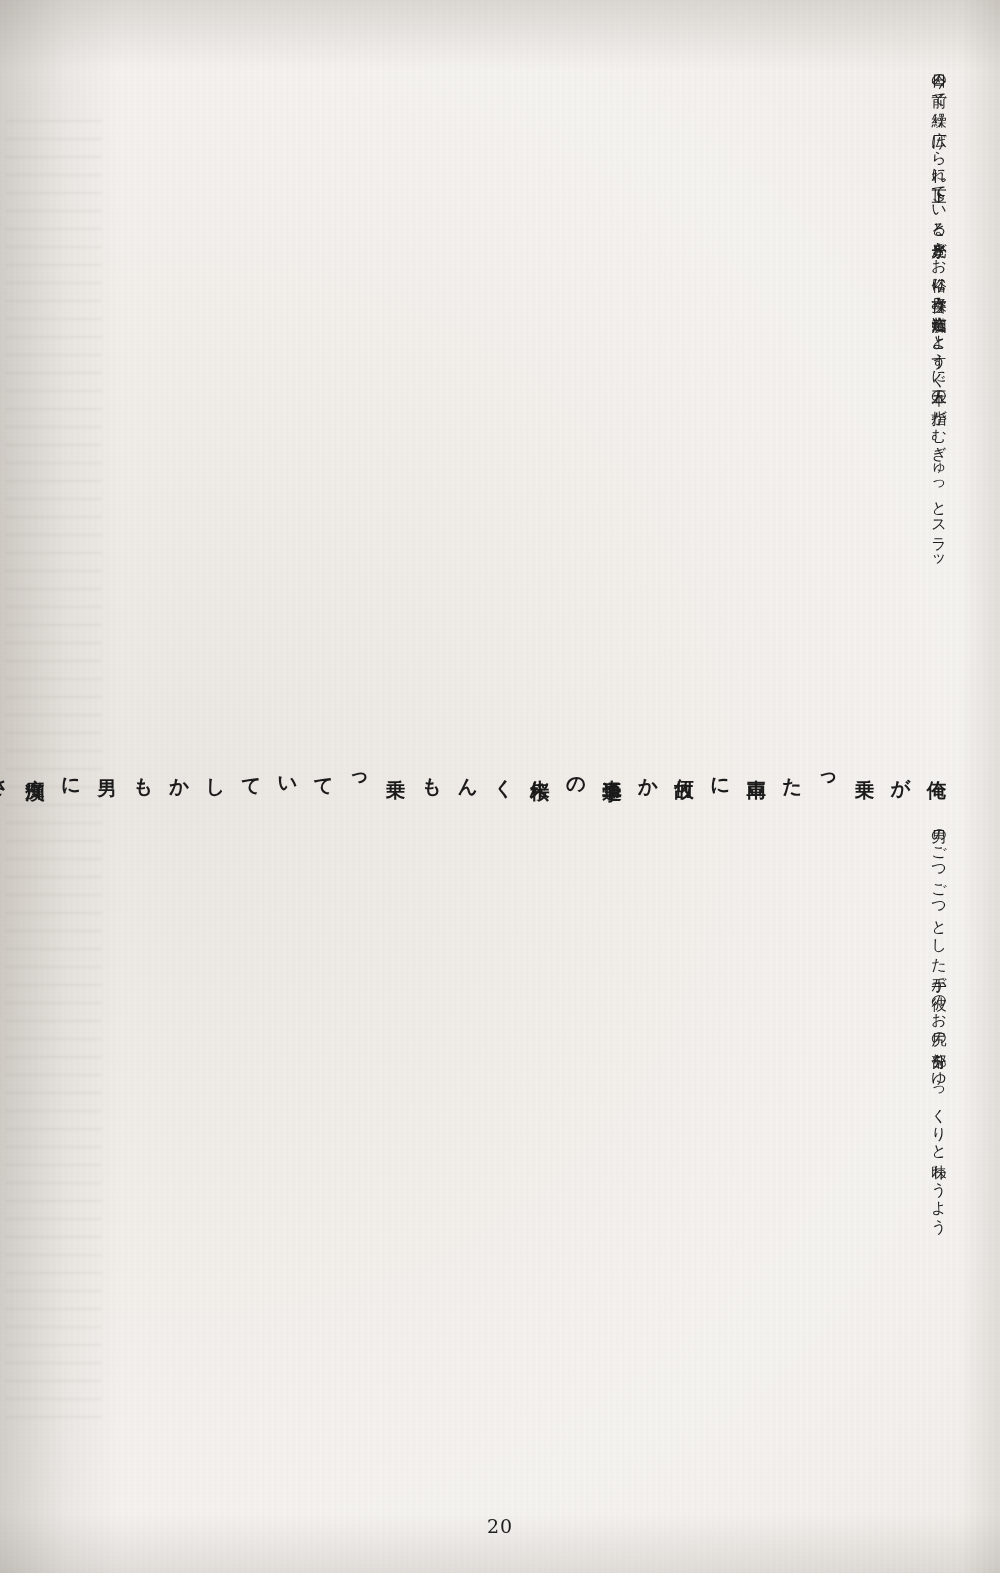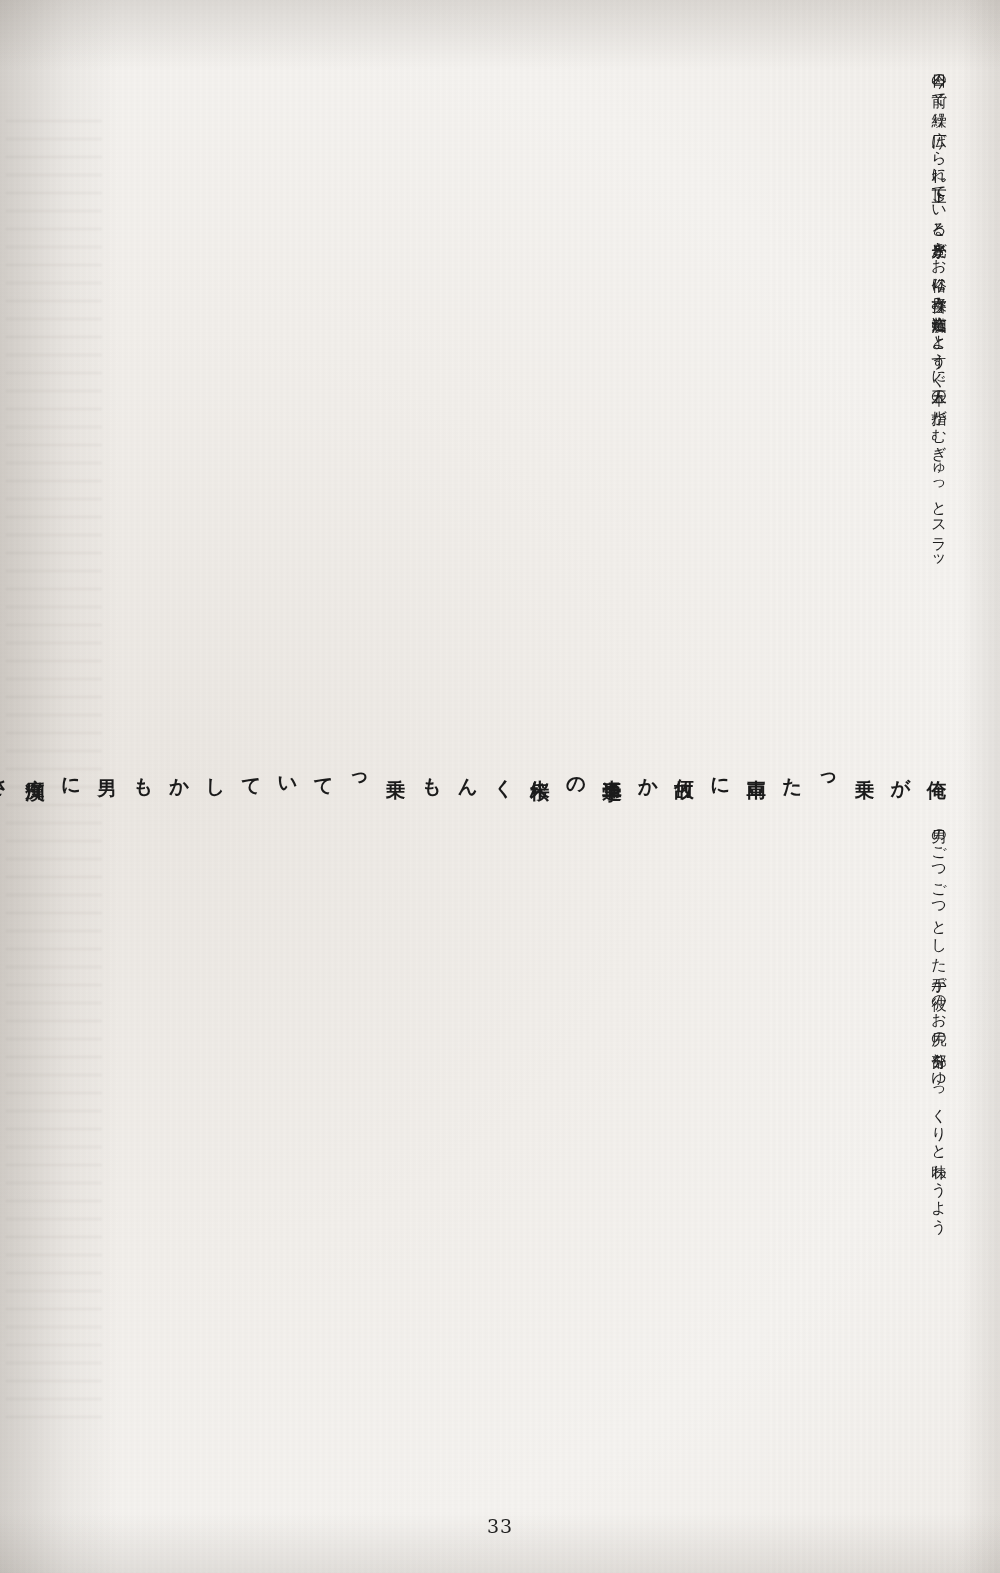--- a/index.html
+++ b/index.html
@@ -155,14 +155,14 @@
   </div>
 
   <div class="band band-bottom" style="justify-content: flex-end;">
     <div id="bottom-cols" style="display:flex; flex-direction:row;">
         <div class="col" style="height: 660px; margin-left: 5px;">クスの上から食い込むように五本の指がむぎゅっとスラッ</div>
         <div class="col" style="height: 660px; margin-left: 5px;">に上下し、ときおり揉み込むように五本の指がむぎゅっとスラッ</div>
         <div class="col" style="height: 660px; margin-left: 5px;">男のごつごつとした手が彼のお尻の部分をゆっくりと味わうよう</div>
       </div>
   </div>
 
-  <div class="page-number">33</div>
+  <div class="page-number">20</div>
 </div>
 
 </body></html>

